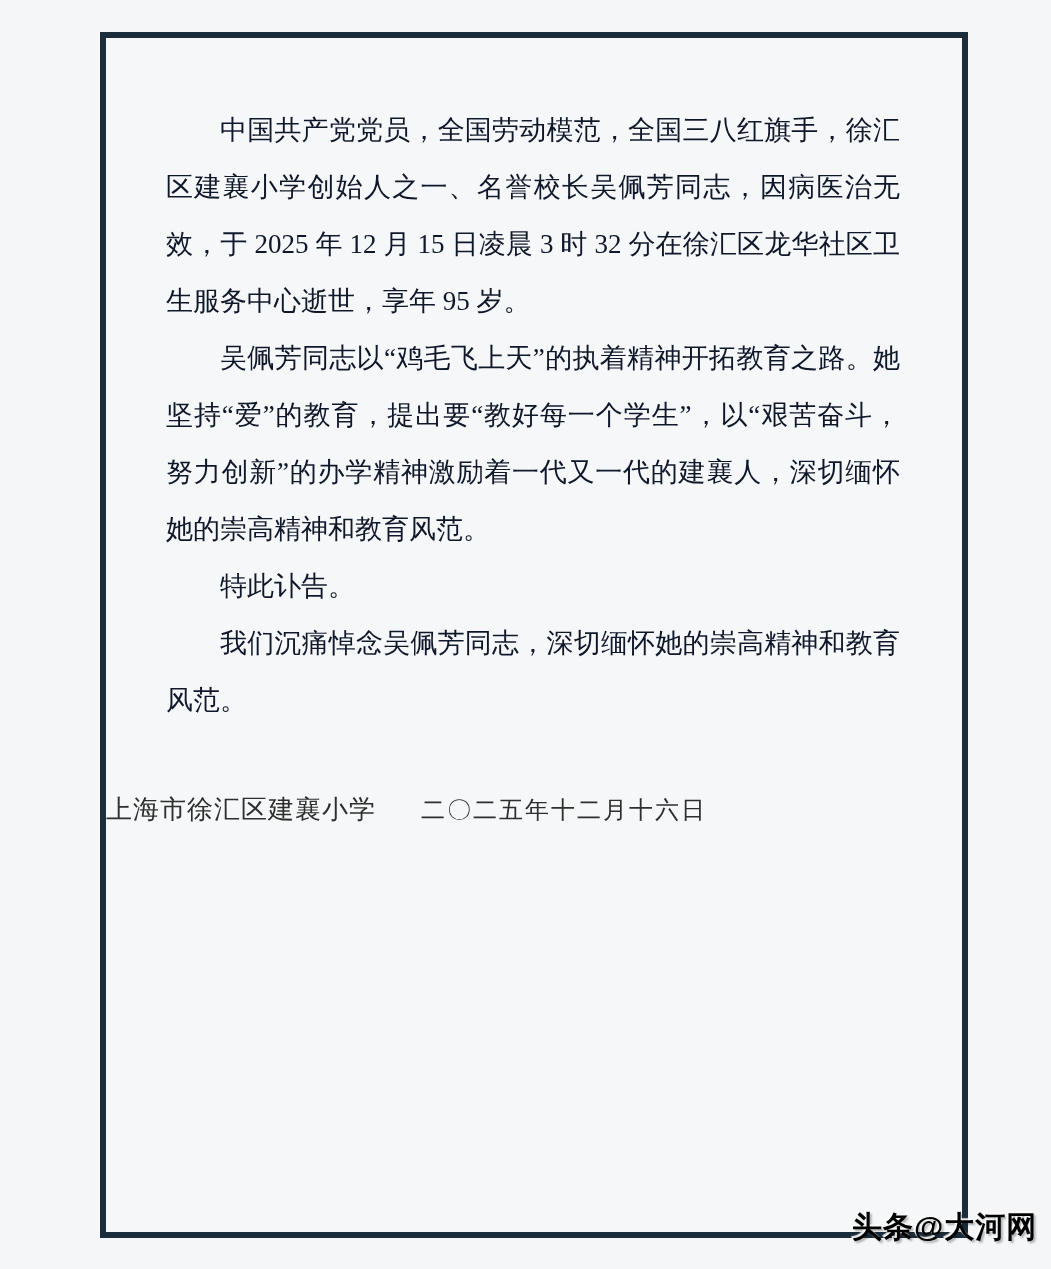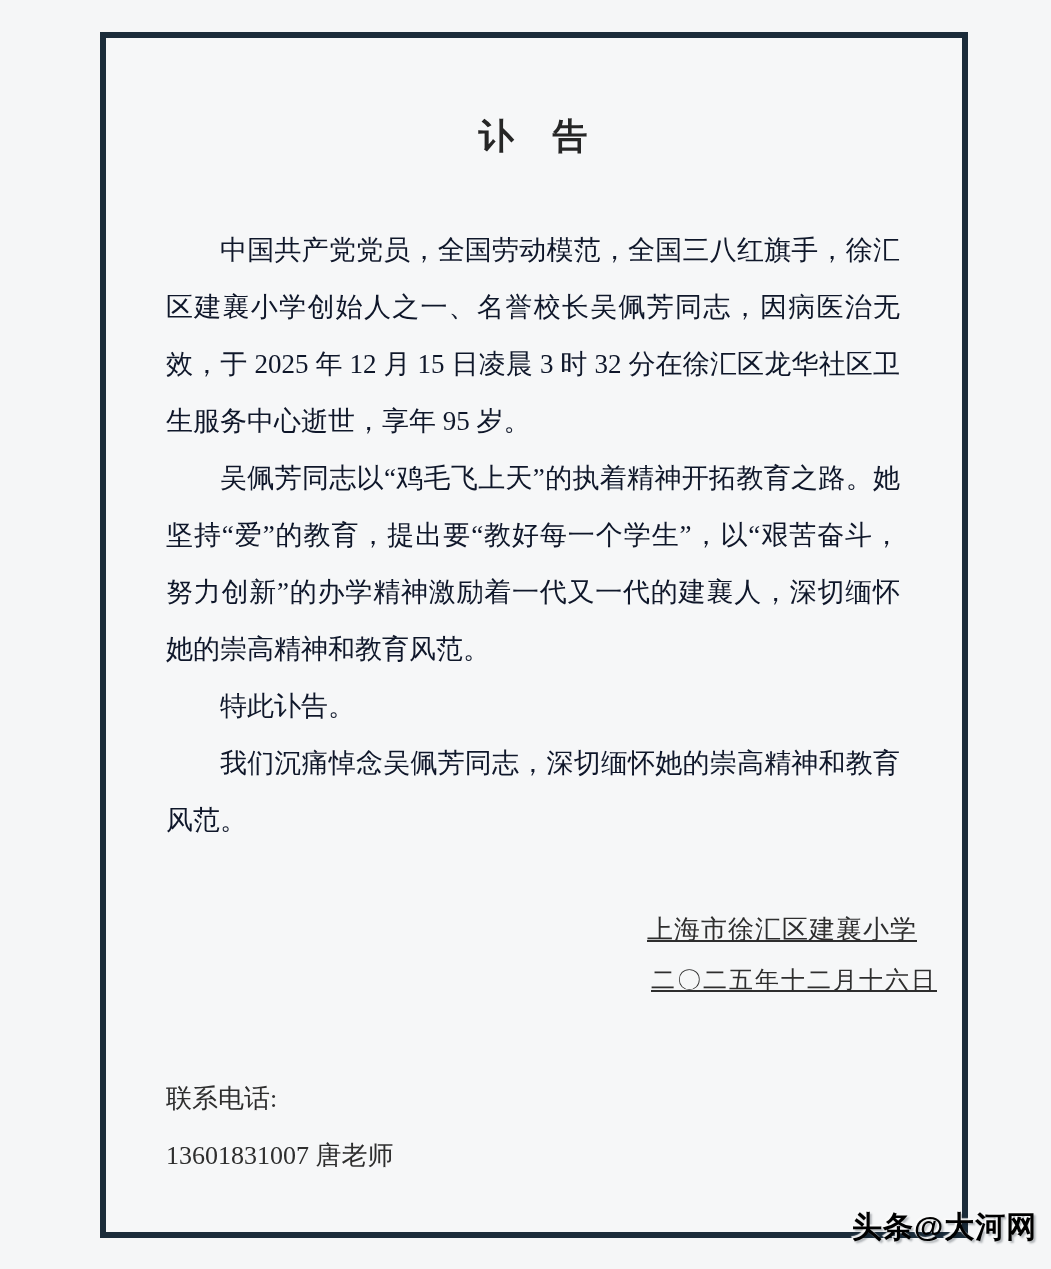--- a/index.html
+++ b/index.html
@@ -38,23 +38,21 @@
     margin: 0;
     font-size: 27px;
     line-height: 57px;
     text-align: justify;
     text-indent: 2em;
     color: #0f172a;
   }
   .signature {
     margin-top: 56px;
     display: flex;
-    flex-direction: column;
     align-items: flex-end;
-    text-decoration: underline;
   }
   .sig-org {
     font-size: 26px;
     line-height: 50px;
     margin-right: 45px;
     letter-spacing: 1px;
   }
   .sig-date {
     font-size: 24px;
     line-height: 50px;
@@ -78,33 +76,28 @@
     letter-spacing: 1px;
     color: #000000;
     text-shadow: -2px -2px 1px rgba(250,250,250,0.95), 2px 2px 2px rgba(15,25,35,0.3);
     white-space: nowrap;
   }
 </style>
 </head>
 <body>
 
 <div class="frame">
-  <h1 class="doc-title">讣　告</h1>
 
   <div class="body-text">
     <p>中国共产党党员，全国劳动模范，全国三八红旗手，徐汇区建襄小学创始人之一、名誉校长吴佩芳同志，因病医治无效，于 2025 年 12 月 15 日凌晨 3 时 32 分在徐汇区龙华社区卫生服务中心逝世，享年 95 岁。</p>
     <p>吴佩芳同志以“鸡毛飞上天”的执着精神开拓教育之路。她坚持“爱”的教育，提出要“教好每一个学生”，以“艰苦奋斗，努力创新”的办学精神激励着一代又一代的建襄人，深切缅怀她的崇高精神和教育风范。</p>
     <p>特此讣告。</p>
     <p>我们沉痛悼念吴佩芳同志，深切缅怀她的崇高精神和教育风范。</p>
   </div>
 
   <div class="signature">
     <div class="sig-org">上海市徐汇区建襄小学</div>
     <div class="sig-date">二〇二五年十二月十六日</div>
   </div>
 
-  <div class="contact">
-    <div>联系电话:</div>
-    <div>13601831007 唐老师</div>
-  </div>
 </div>
 
 <div class="watermark">头条@大河网</div>
 
 </body></html>

